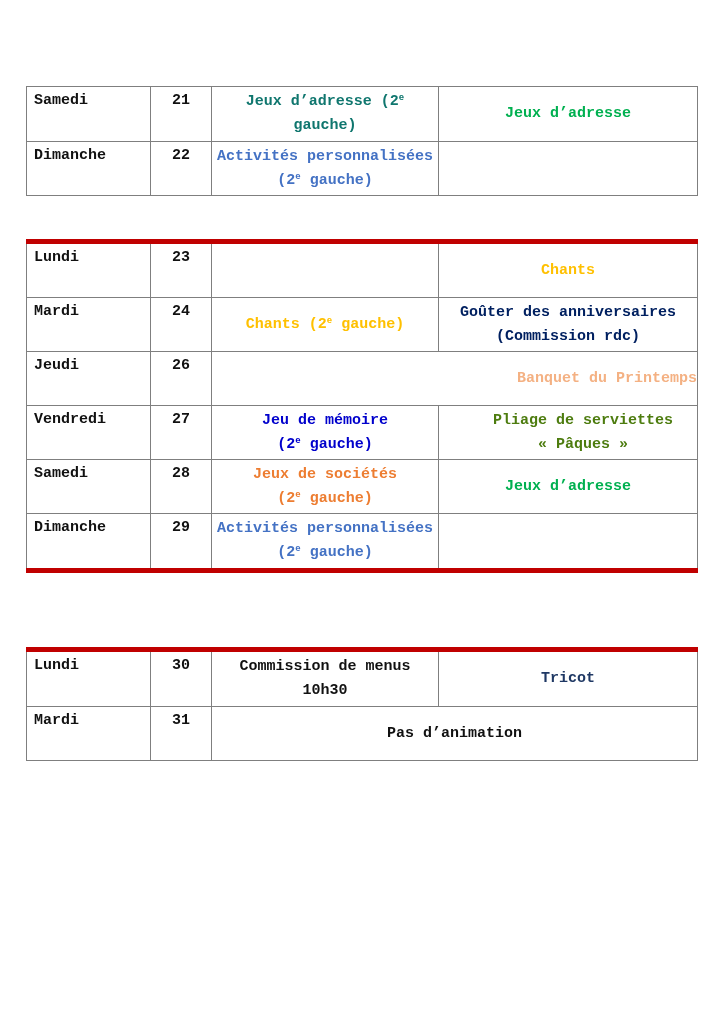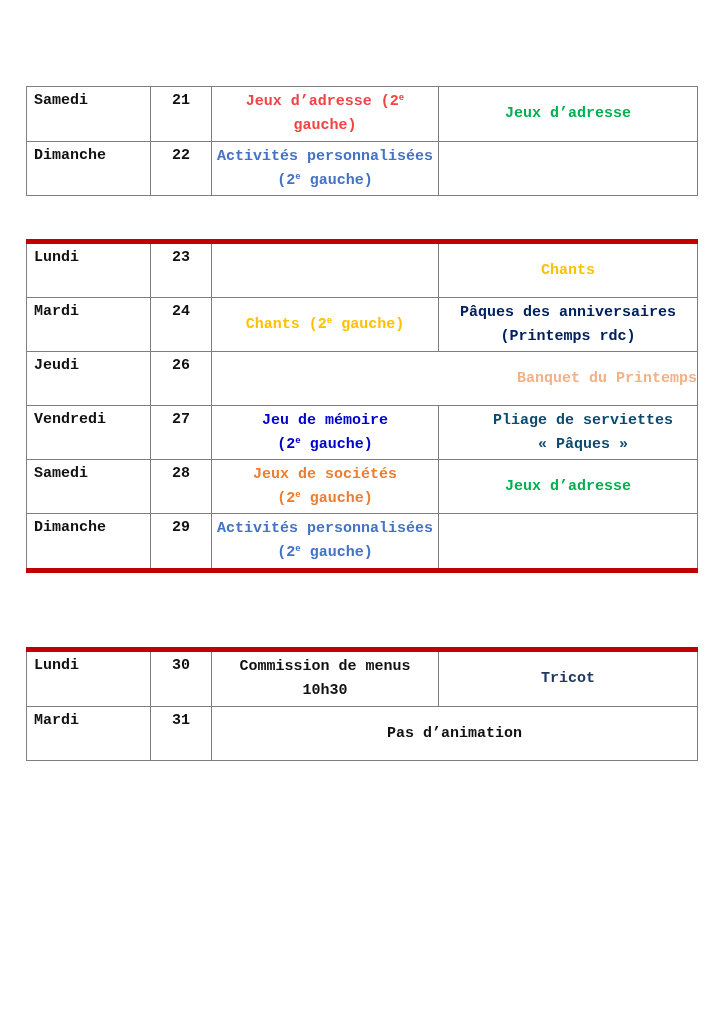--- a/index.html
+++ b/index.html
@@ -22,21 +22,21 @@
     #t3 { top: 647px; }
   </style>
 </head>
 <body>
 
 <table class="sched" id="t1">
   <tbody>
       <tr class="r50">
     <td class="day">Samedi</td>
     <td class="num">21</td>
-    <td class="act act1" style="color: #ef4444;">
+    <td class="act act1" style="color: #0f766e;">
       <span>Jeux d’adresse (2</span><sup>e</sup><span> gauche)</span>
     </td>
     <td class="act" style="color: rgb(0, 176, 80);">
       <span>Jeux d’adresse</span>
     </td>
   </tr>
   <tr class="r49">
     <td class="day">Dimanche</td>
     <td class="num">22</td>
     <td class="act act1" style="color: rgb(68, 114, 196);">
@@ -58,39 +58,39 @@
       <span>Chants</span>
     </td>
   </tr>
   <tr class="r49">
     <td class="day">Mardi</td>
     <td class="num">24</td>
     <td class="act act1" style="color: rgb(255, 192, 0);">
       <span>Chants (2</span><sup>e</sup><span> gauche)</span>
     </td>
     <td class="act" style="color: rgb(0, 32, 96);">
-      <div>Pâques des anniversaires</div>
-      <div>(Printemps rdc)</div>
+      <div>Goûter des anniversaires</div>
+      <div>(Commission rdc)</div>
     </td>
   </tr>
   <tr class="r49">
     <td class="day">Jeudi</td>
     <td class="num">26</td>
     <td class="act" colspan="2" style="color: rgb(244, 177, 131); text-align: right;">
       <span>Banquet du Printemps</span>
     </td>
   </tr>
   <tr class="r49">
     <td class="day">Vendredi</td>
     <td class="num">27</td>
     <td class="act act1" style="color: rgb(0, 0, 204);">
       <div>Jeu de mémoire</div>
       <div><span>(2</span><sup>e</sup><span> gauche)</span></div>
     </td>
-    <td class="act" style="color: #0c4a6e; padding-left: 30px;">
+    <td class="act" style="color: #4d7c0f; padding-left: 30px;">
       <div>Pliage de serviettes</div>
       <div>« Pâques »</div>
     </td>
   </tr>
   <tr class="r49">
     <td class="day">Samedi</td>
     <td class="num">28</td>
     <td class="act act1" style="color: rgb(237, 125, 49);">
       <div>Jeux de sociétés</div>
       <div><span>(2</span><sup>e</sup><span> gauche)</span></div>

